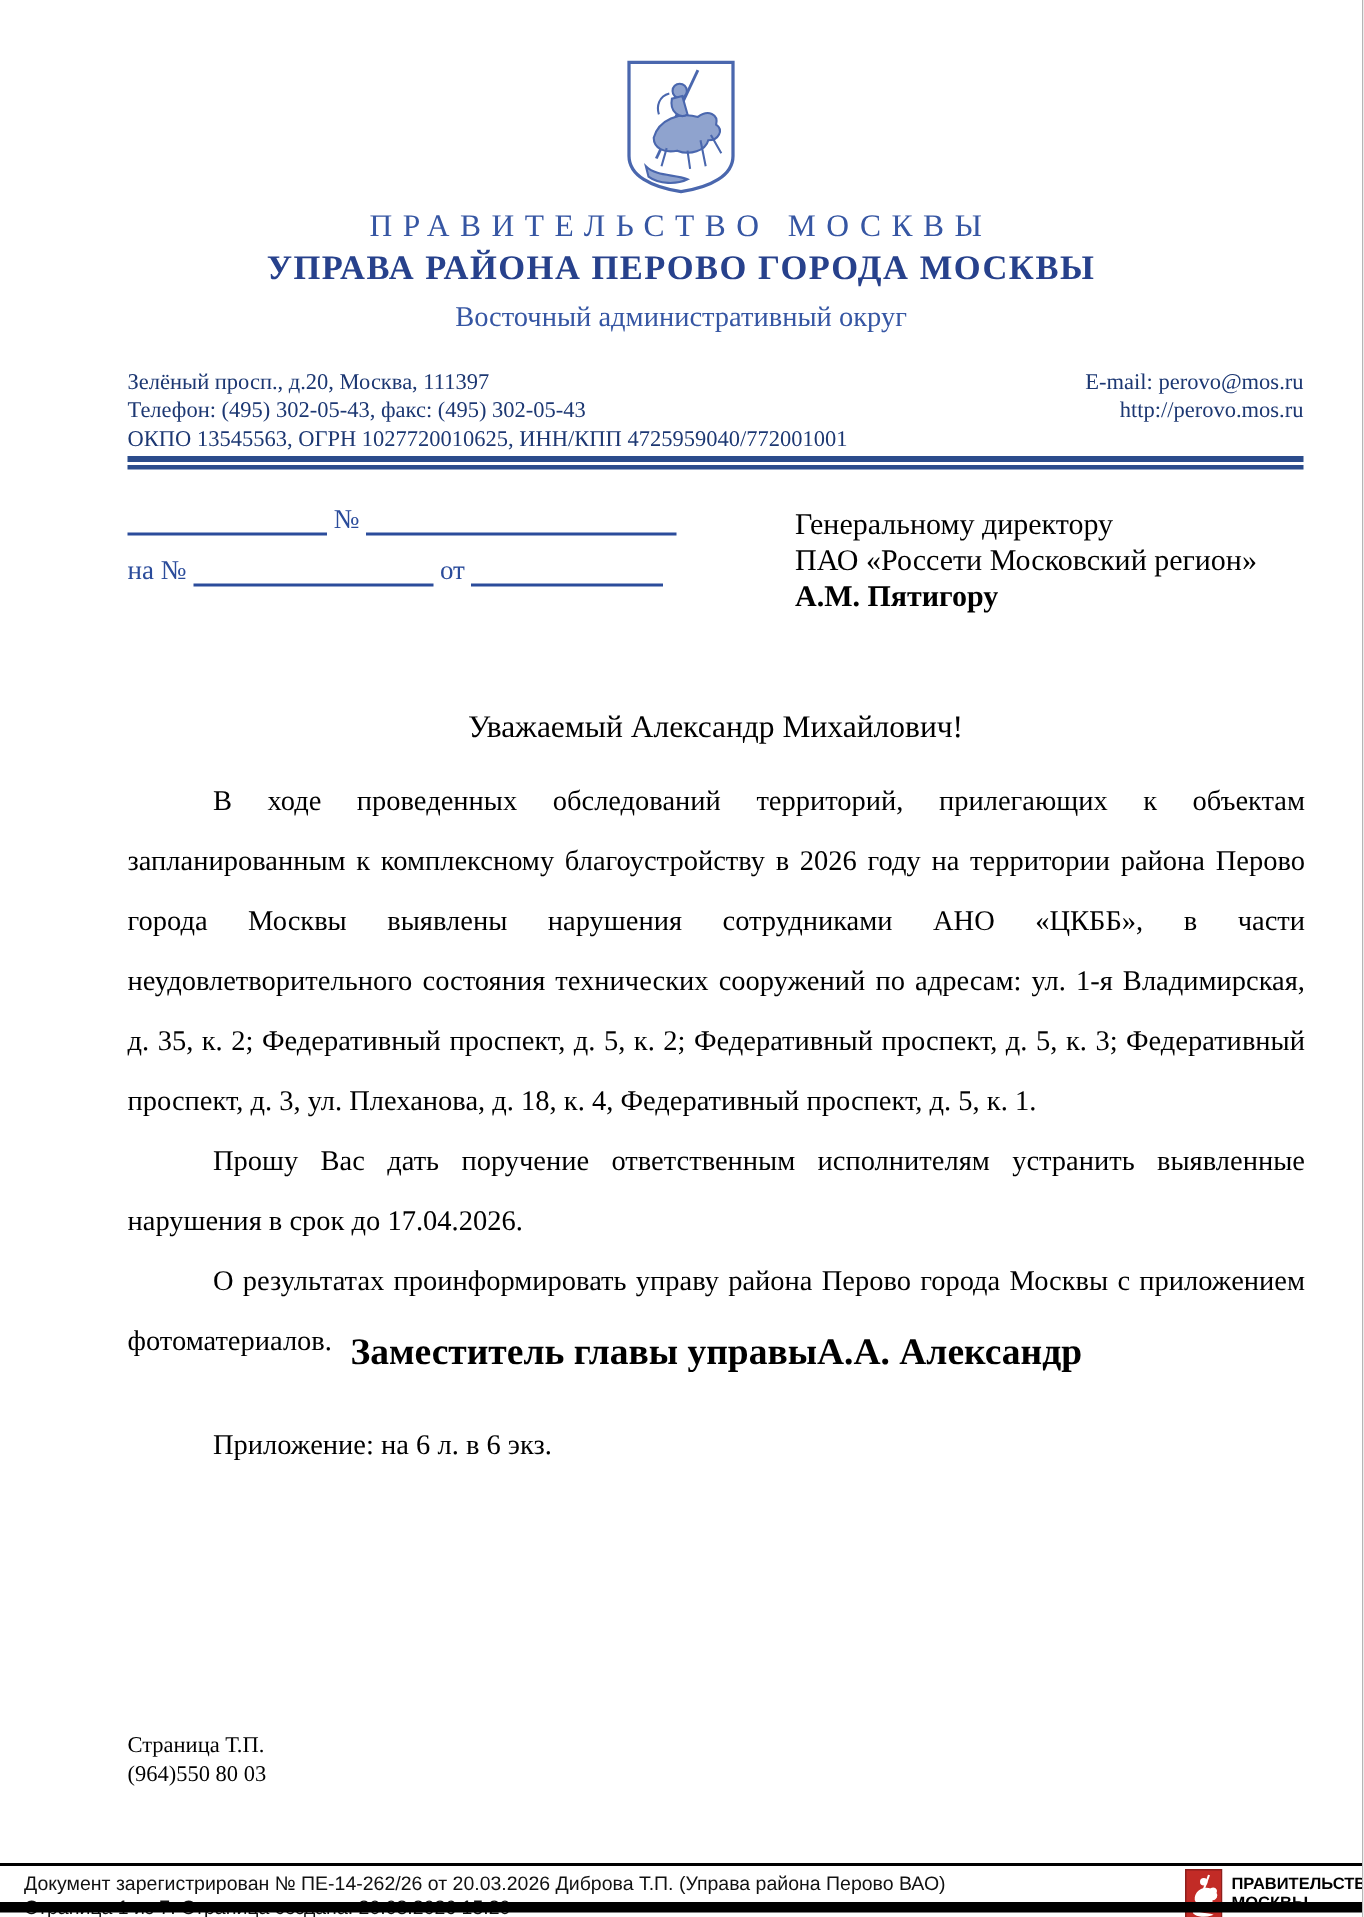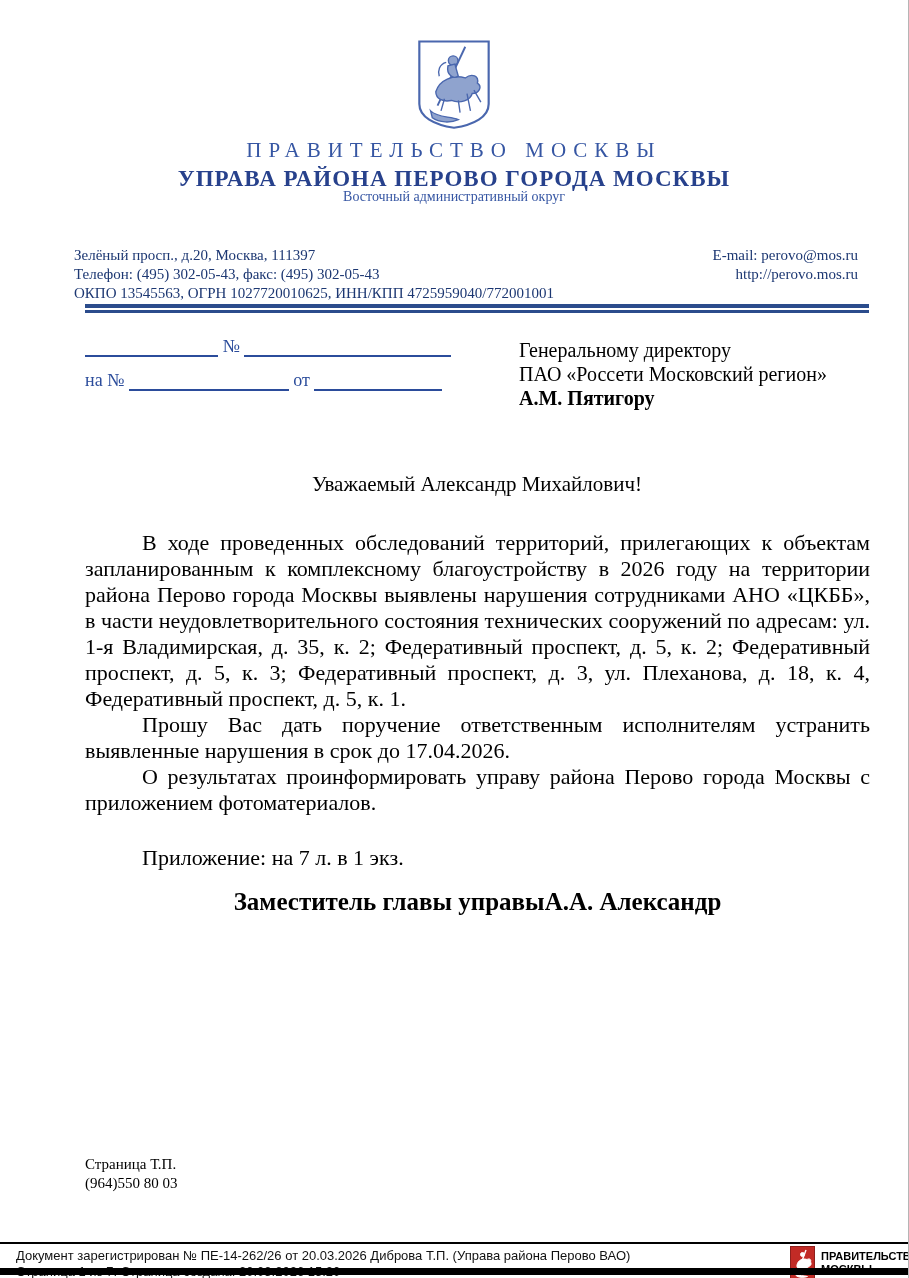--- a/index.html
+++ b/index.html
@@ -20,27 +20,27 @@
     position:absolute; top:138px; left:0; width:100%;
     text-align:center; font-size:21px; letter-spacing:7px;
     color:#3656A3;
   }
   .org-line {
     position:absolute; top:166px; left:0; width:100%;
     text-align:center; font-size:23px; font-weight:bold; letter-spacing:1px;
     color:#27418C;
   }
   .district-line {
-    position:absolute; top:189px; left:0; width:100%;
-    text-align:center; font-size:14px; color:#3656A3;
+    position:absolute; top:201px; left:0; width:100%;
+    text-align:center; font-size:19px; color:#3656A3;
   }
 
   
   .contacts {
-    position:absolute; top:246px; left:74px; width:784px;
+    position:absolute; top:246px; left:85px; width:784px;
     display:flex; justify-content:space-between;
     font-size:15px; line-height:19px; color:#1C3772;
   }
   .contacts .right { text-align:right; }
 
   
   .rule {
     position:absolute; top:304px; left:85px; width:784px;
     border-top:4px solid #2B4C8C; border-bottom:3px solid #2B4C8C;
     height:9px;
@@ -49,33 +49,33 @@
   
   .ref-block {
     position:absolute; top:336px; left:85px; width:380px;
     font-size:18px; color:#2B4C9B;
   }
   .ref-row { margin-bottom:13px; white-space:nowrap; }
   .uline { display:inline-block; border-bottom:2px solid #2B4C9B; height:18px; vertical-align:bottom; }
   .w133 { width:133px; } .w212 { width:207px; } .w165 { width:160px; } .w130 { width:128px; }
 
   .recipient {
-    position:absolute; top:338px; left:519px; width:360px;
+    position:absolute; top:338px; left:530px; width:360px;
     font-size:20px; line-height:24px; color:#000;
   }
   .recipient .bold { font-weight:bold; }
 
   
   .salutation {
     position:absolute; top:472px; left:85px; width:784px;
     text-align:center; font-weight:normal; font-size:21px;
   }
   .letter-body {
-    position:absolute; top:530px; left:85px; width:785px;
-    font-size:22px; line-height:26px; text-align:justify;
+    position:absolute; top:515px; left:85px; width:785px;
+    font-size:19px; line-height:40px; text-align:justify;
   }
   .letter-body p { text-indent:57px; }
   .attachment { margin-top:29px; text-indent:0; text-align:left; }
 
   .signature {
     position:absolute; top:888px; left:85px; width:785px;
     display:flex; justify-content:center;
     font-weight:bold; font-size:25px;
   }
 
@@ -157,21 +157,21 @@
     <div>ПАО «Россети Московский регион»</div>
     <div class="bold">А.М. Пятигору</div>
   </div>
 
   <div class="salutation">Уважаемый Александр Михайлович!</div>
 
   <div class="letter-body">
     <p>В ходе проведенных обследований территорий, прилегающих к объектам запланированным к комплексному благоустройству в 2026 году на территории района Перово города Москвы выявлены нарушения сотрудниками АНО «ЦКББ», в части неудовлетворительного состояния технических сооружений по адресам: ул. 1-я Владимирская, д. 35, к. 2; Федеративный проспект, д. 5, к. 2; Федеративный проспект, д. 5, к. 3; Федеративный проспект, д. 3, ул. Плеханова, д. 18, к. 4, Федеративный проспект, д. 5, к. 1.</p>
     <p>Прошу Вас дать поручение ответственным исполнителям устранить выявленные нарушения в срок до 17.04.2026.</p>
     <p>О результатах проинформировать управу района Перово города Москвы с приложением фотоматериалов.</p>
-    <p class="attachment">Приложение: на 7 л. в 1 экз.</p>
+    <p class="attachment">Приложение: на 6 л. в 6 экз.</p>
   </div>
 
   <div class="signature">
     <span>Заместитель главы управы</span>
     <span>А.А. Александр</span>
   </div>
 
   <div class="executor">
     <div>Страница Т.П.</div>
     <div>(964)550 80 03</div>

